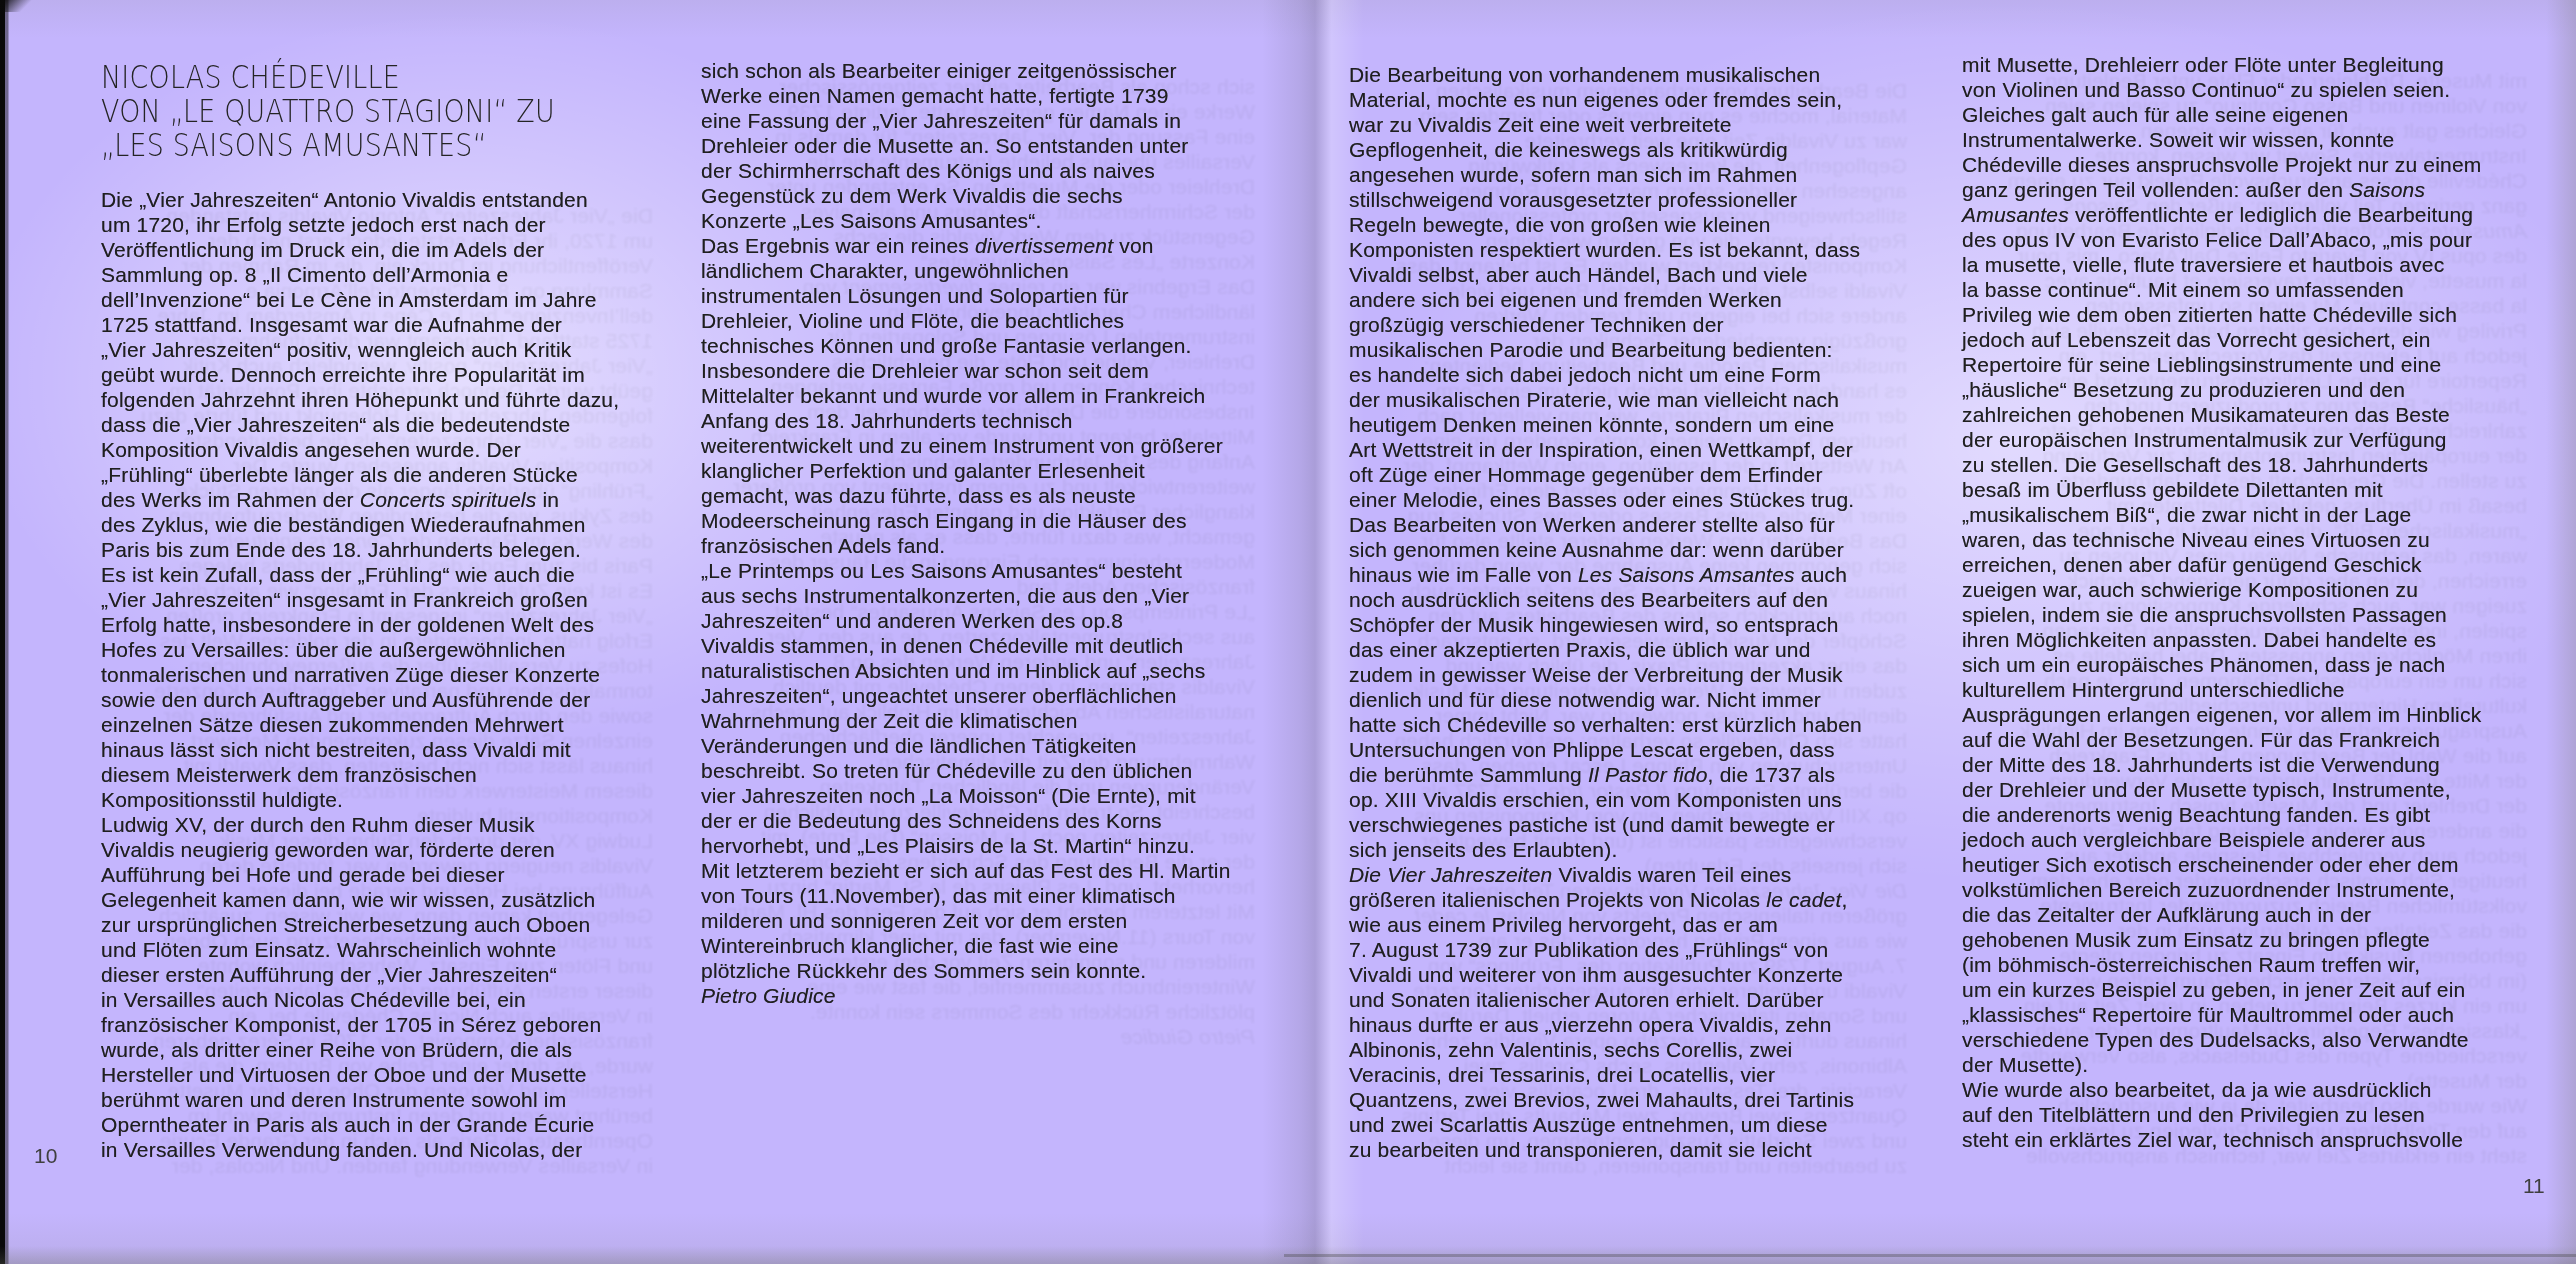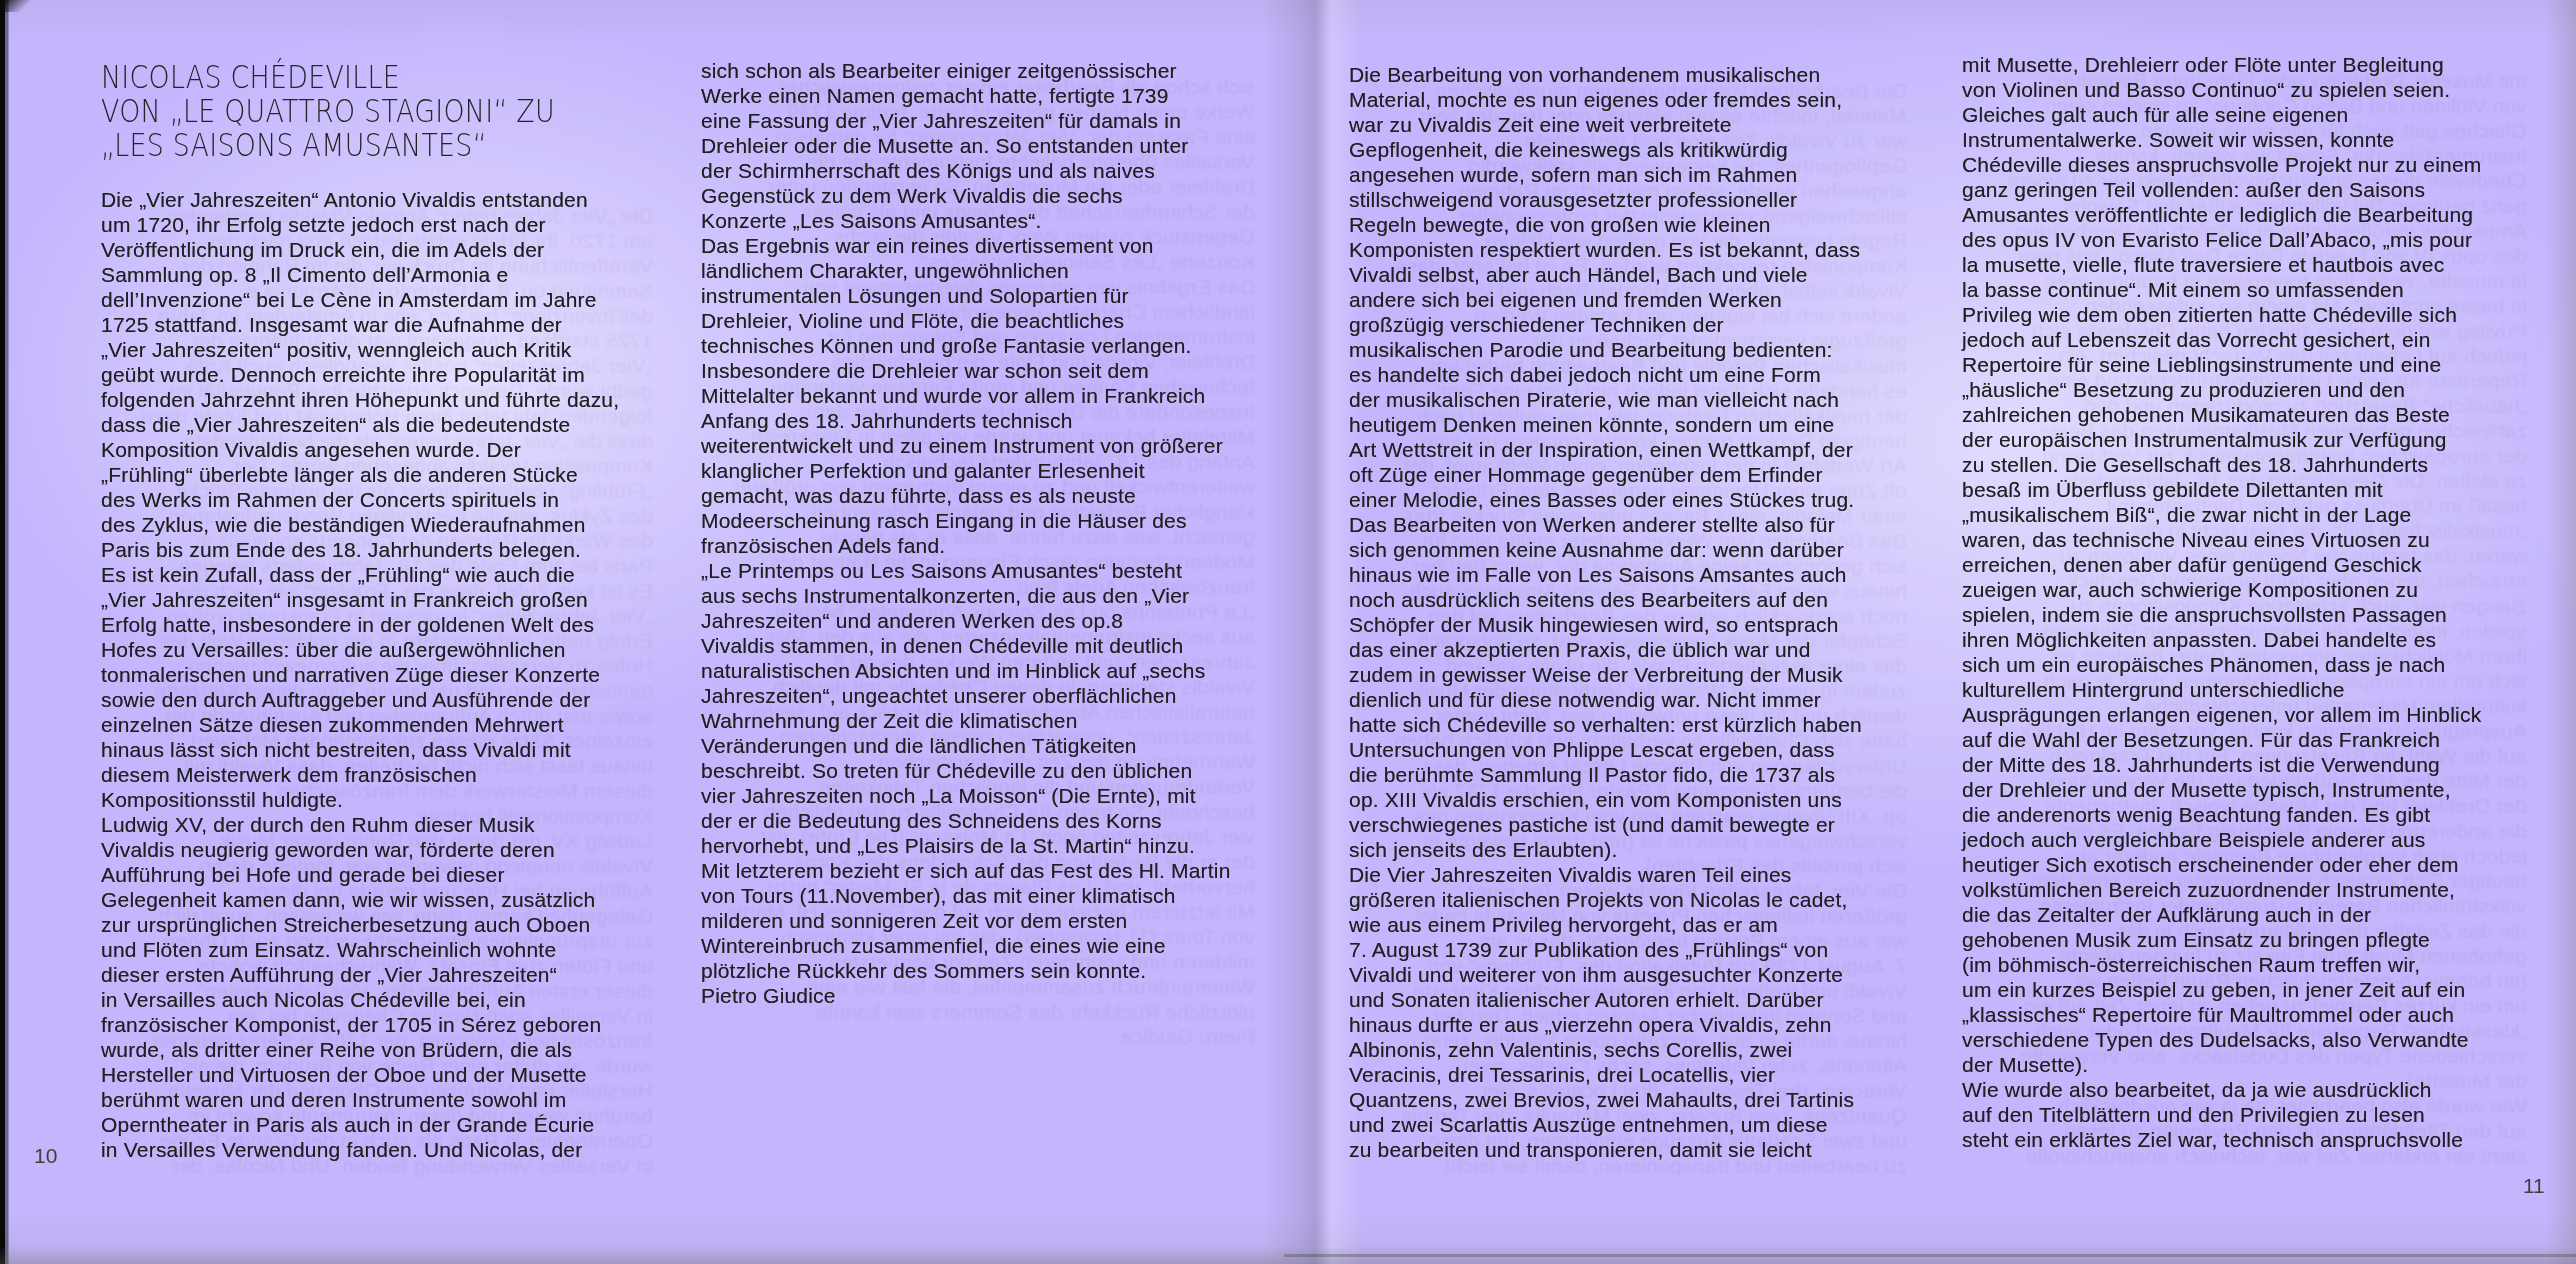--- a/index.html
+++ b/index.html
@@ -24,21 +24,21 @@
   .title{position:absolute;left:101px;top:60px;font-weight:200;font-size:32px;line-height:34px;
     letter-spacing:0.3px;color:#242424;transform:scaleX(.84);transform-origin:left top;white-space:nowrap;
     font-family:"DejaVu Sans","Liberation Sans",sans-serif;}
   .title .tl{height:34px;}
 
   .col{position:absolute;}
   .lines{position:relative;}
   .tline{white-space:nowrap;height:25px;line-height:25px;font-size:21px;letter-spacing:0.2px;
     text-shadow:0 0 0.3px rgba(35,35,35,.55);}
   .tline.right{text-align:left;}
-  .it{}
+  .it{font-style:italic;}
   #col1{left:101px;top:187px;width:552px;}
   #col2{left:701px;top:58px;width:554px;}
   #col3{left:1349px;top:62px;width:558px;}
   #col4{left:1962px;top:52px;width:565px;}
 
   .ghost{position:absolute;left:0;right:0;top:16.3px;transform:scaleX(-1);opacity:.05;
     filter:blur(1.1px);pointer-events:none;}
 
   .pagenum{position:absolute;font-size:21px;color:#3f3f3f;}
   #pn-left{left:34px;top:1144px;}
@@ -214,21 +214,21 @@
         <div class="tline"><span>Jahreszeiten“, ungeachtet unserer oberflächlichen</span></div>
         <div class="tline"><span>Wahrnehmung der Zeit die klimatischen</span></div>
         <div class="tline"><span>Veränderungen und die ländlichen Tätigkeiten</span></div>
         <div class="tline"><span>beschreibt. So treten für Chédeville zu den üblichen</span></div>
         <div class="tline"><span>vier Jahreszeiten noch „La Moisson“ (Die Ernte), mit</span></div>
         <div class="tline"><span>der er die Bedeutung des Schneidens des Korns</span></div>
         <div class="tline"><span>hervorhebt, und „Les Plaisirs de la St. Martin“ hinzu.</span></div>
         <div class="tline"><span>Mit letzterem bezieht er sich auf das Fest des Hl. Martin</span></div>
         <div class="tline"><span>von Tours (11.November), das mit einer klimatisch</span></div>
         <div class="tline"><span>milderen und sonnigeren Zeit vor dem ersten</span></div>
-        <div class="tline"><span>Wintereinbruch zusammenfiel, die eines wie eine</span></div>
+        <div class="tline"><span>Wintereinbruch klanglicher, die fast wie eine</span></div>
         <div class="tline"><span>plötzliche Rückkehr des Sommers sein konnte.</span></div>
         <div class="tline right"><span class="it">Pietro Giudice</span></div>
       </div>
   </div>
 
   <div class="col" id="col3">
     <div class="ghost" aria-hidden="true">
         <div class="tline"><span>Die Bearbeitung von vorhandenem musikalischen</span></div>
         <div class="tline"><span>Material, mochte es nun eigenes oder fremdes sein,</span></div>
         <div class="tline"><span>war zu Vivaldis Zeit eine weit verbreitete</span></div>

